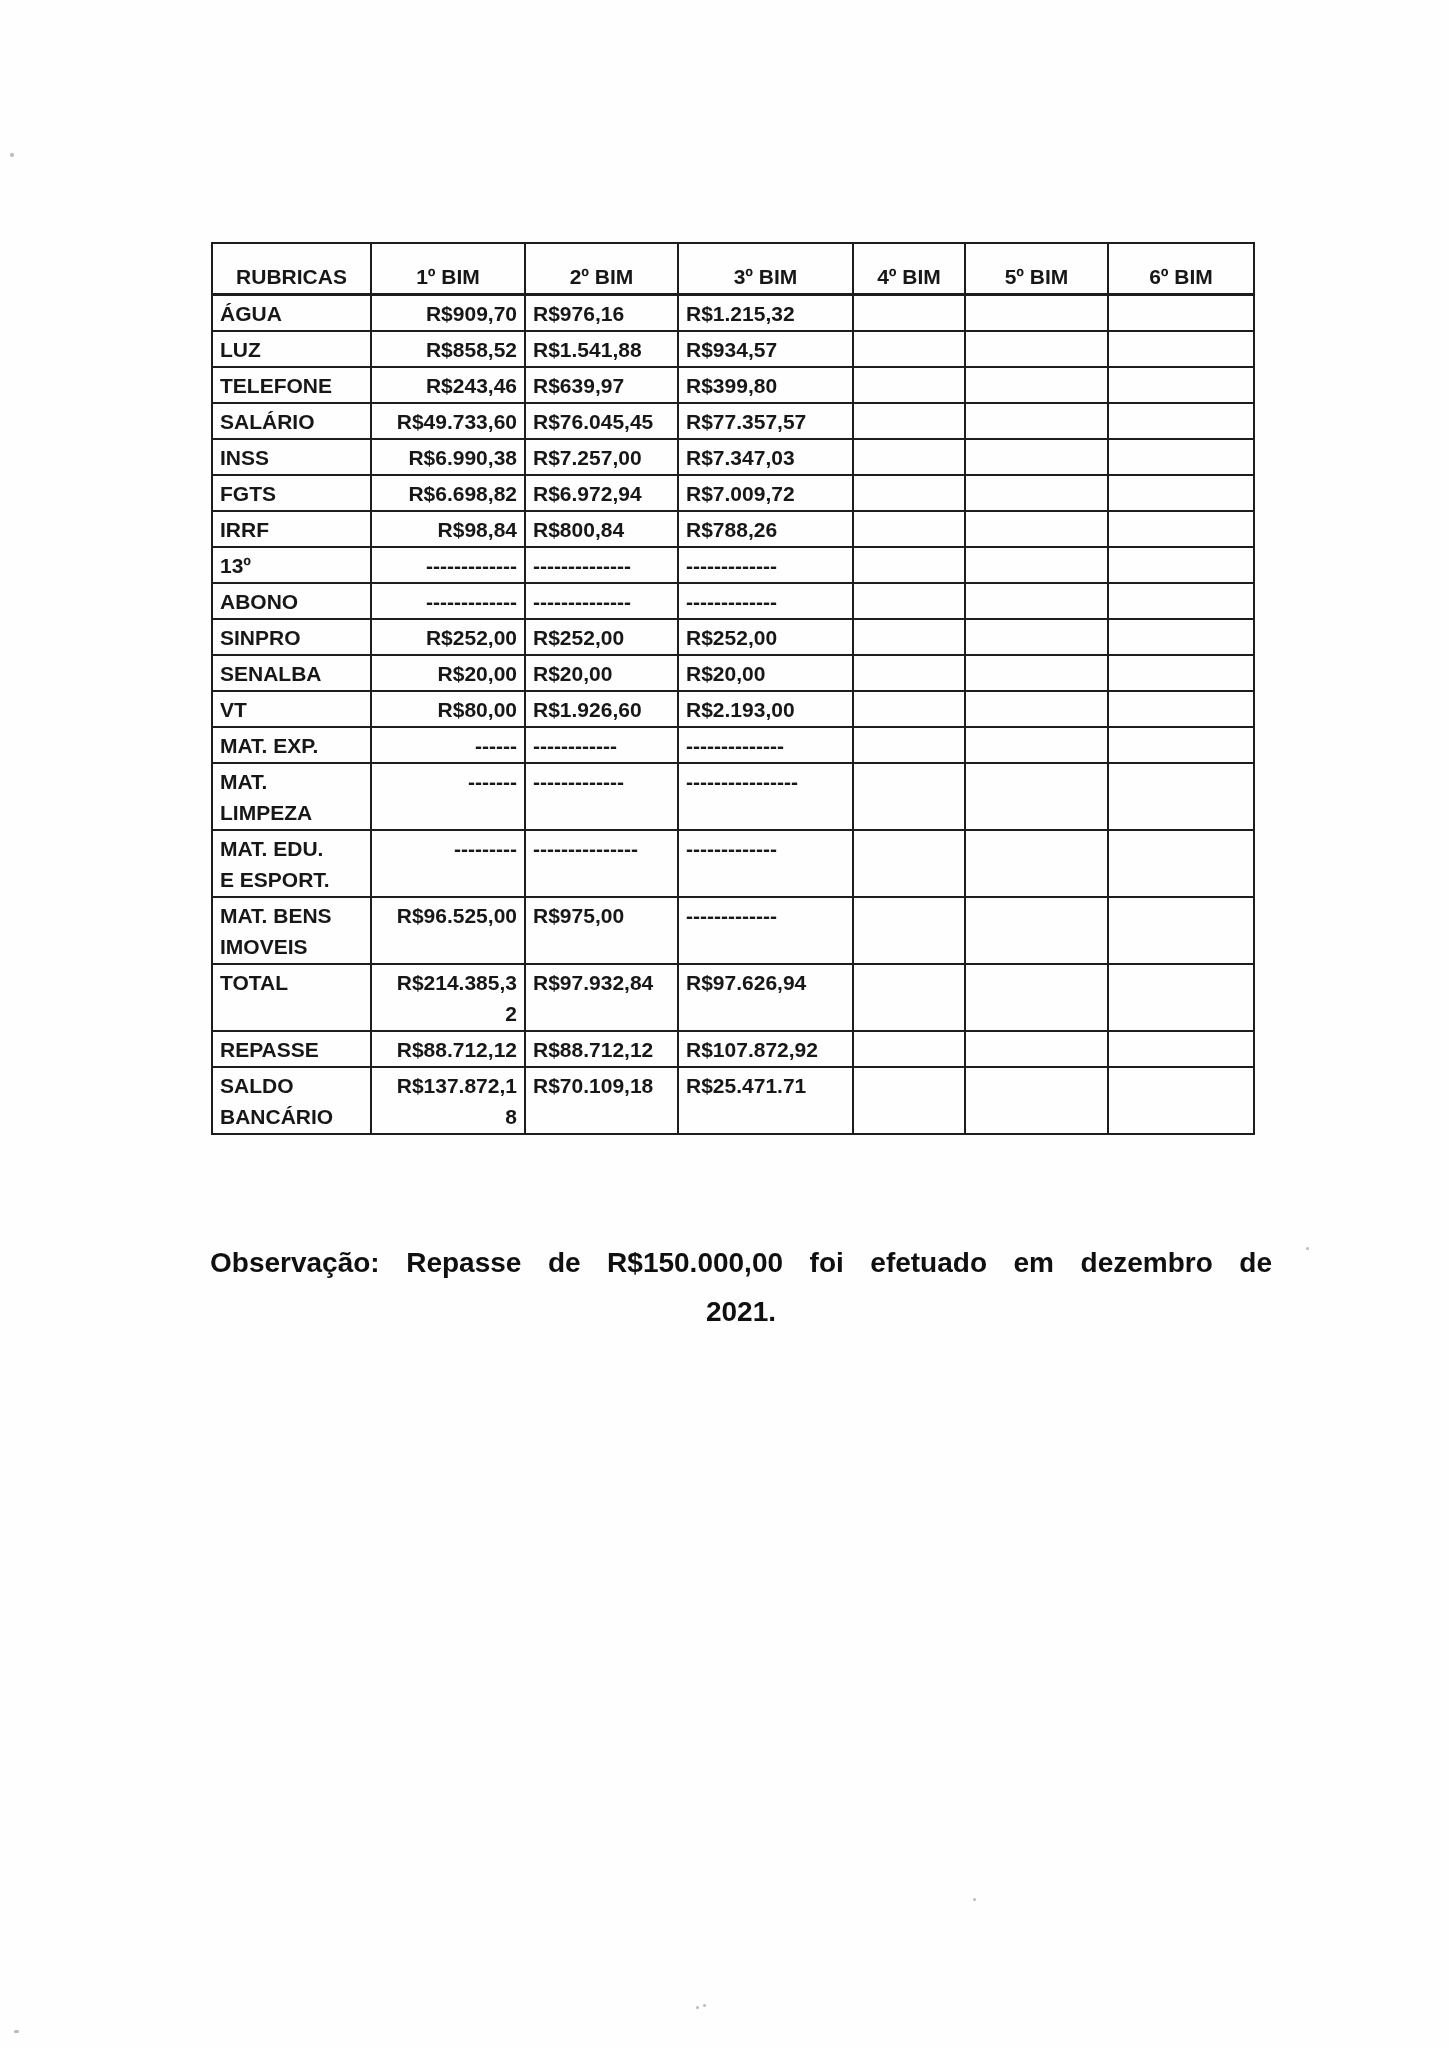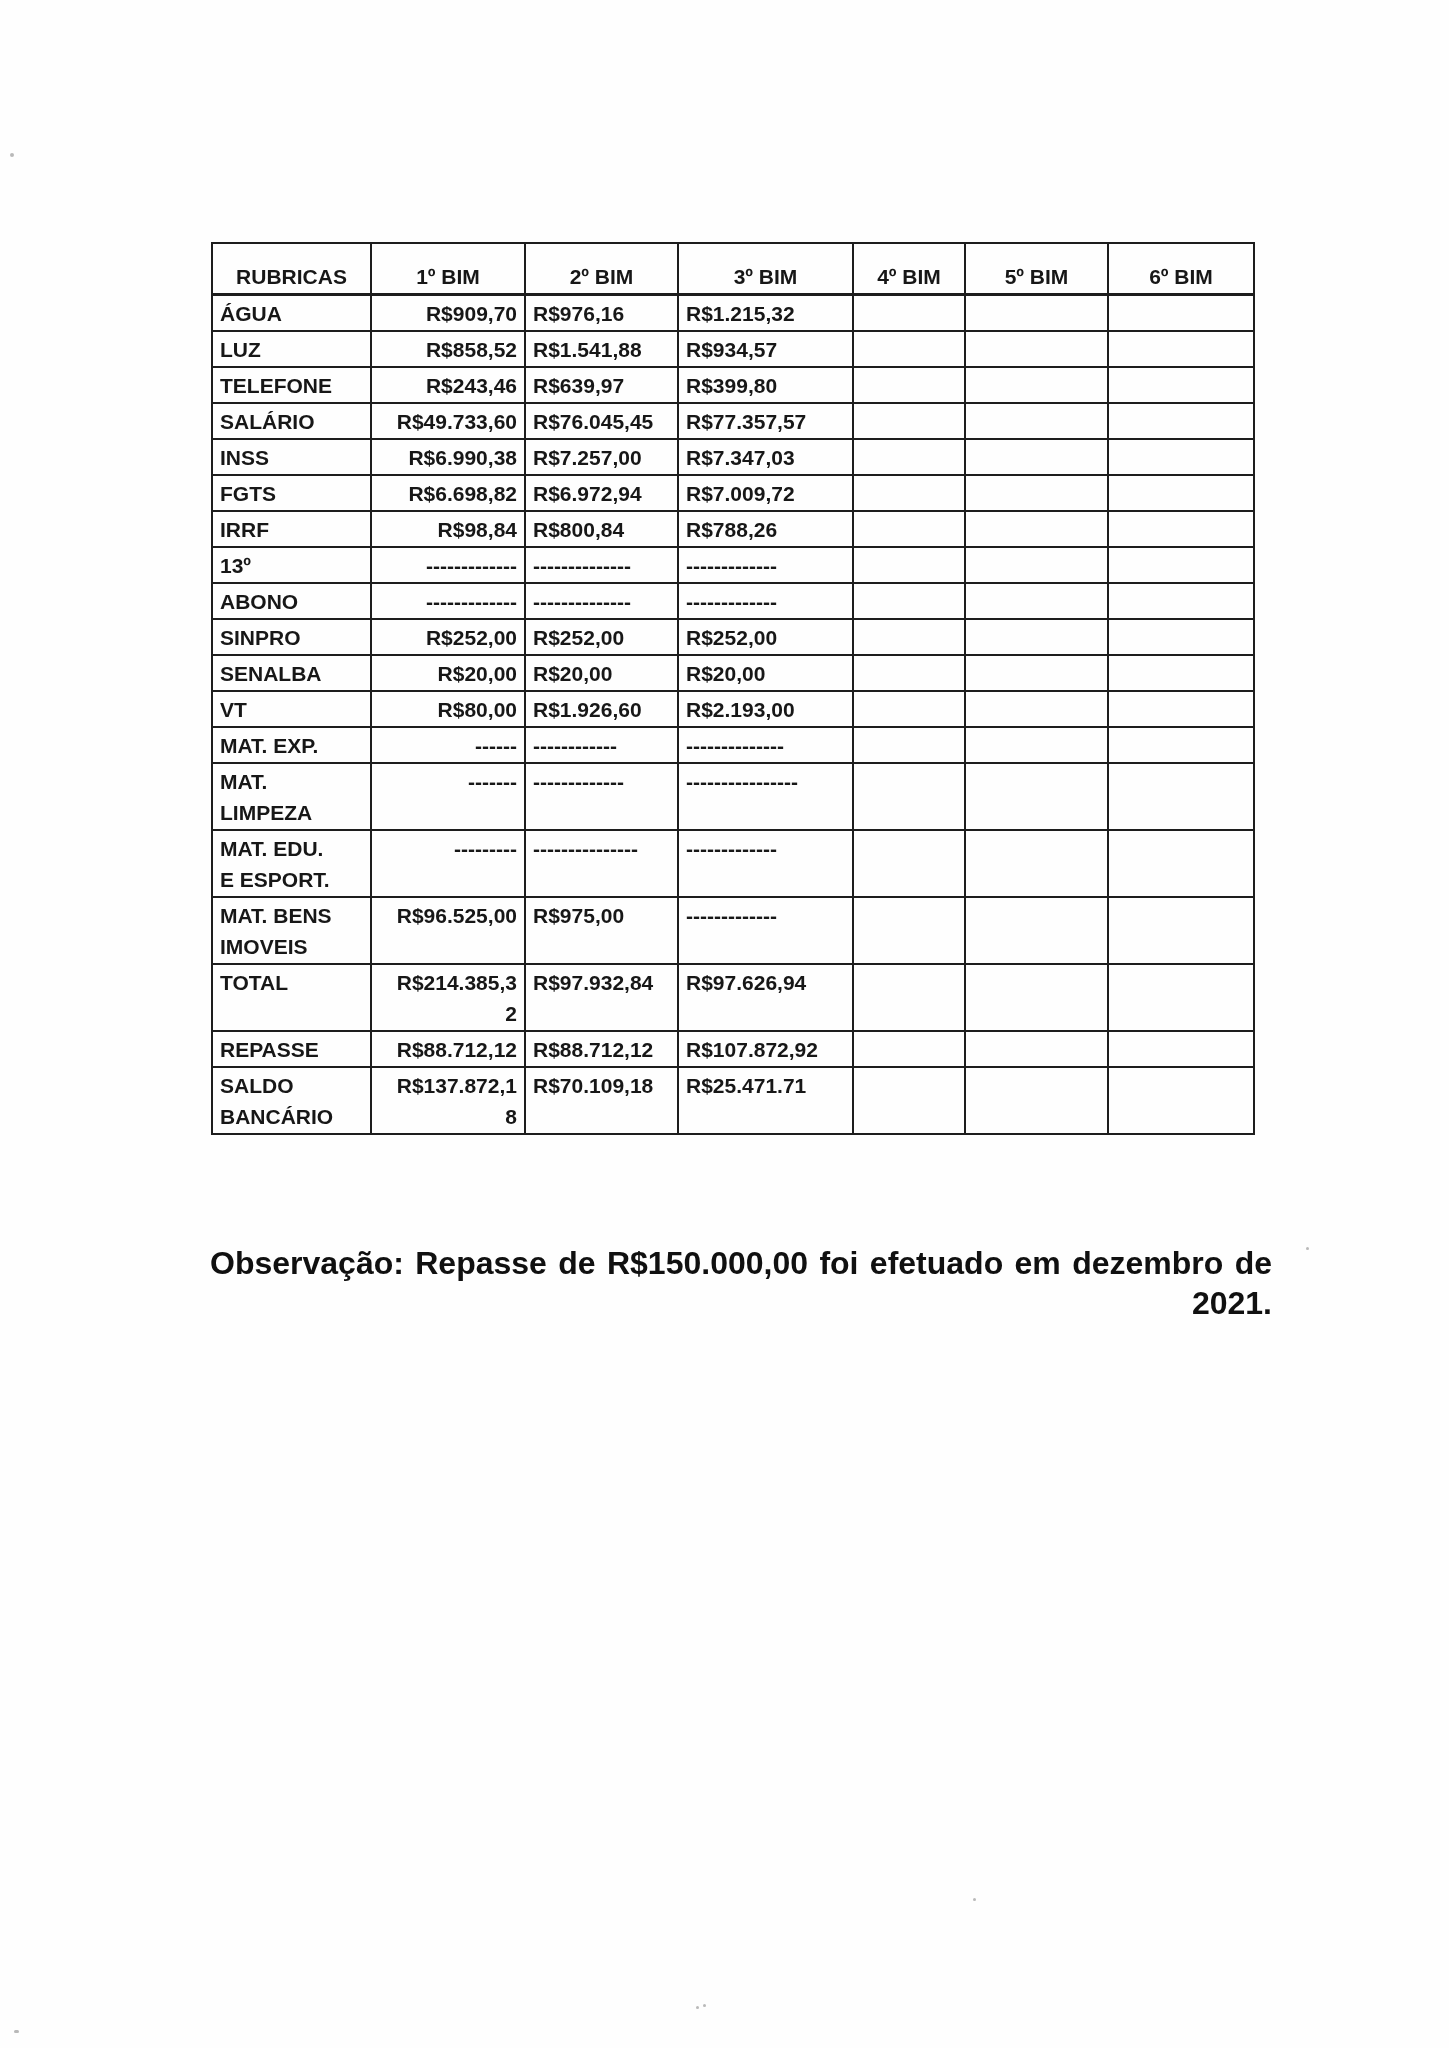--- a/index.html
+++ b/index.html
@@ -44,30 +44,30 @@
   .doc-table td.c2, .doc-table td.c3 { text-align: left; }
   .doc-table td.c4, .doc-table td.c5, .doc-table td.c6 { text-align: left; }
   .doc-table tbody tr > * { height: 31px; }
   .note {
     position: absolute;
     left: 210px;
     top: 1243px;
     width: 1062px;
     color: #101010;
     font-weight: 700;
-    font-size: 32px;
+    font-size: 28px;
     line-height: 40px;
   }
   .note .line1 {
     text-align: justify;
     text-align-last: justify;
   }
   .note .line2 {
-    margin-top: 0;
-    text-align: right;
+    margin-top: 9px;
+    text-align: center;
   }
   .speck {
     position: absolute;
     background: #8a8a8a;
     border-radius: 50%;
     opacity: 0.6;
   }
 </style>
 </head>
 <body>

